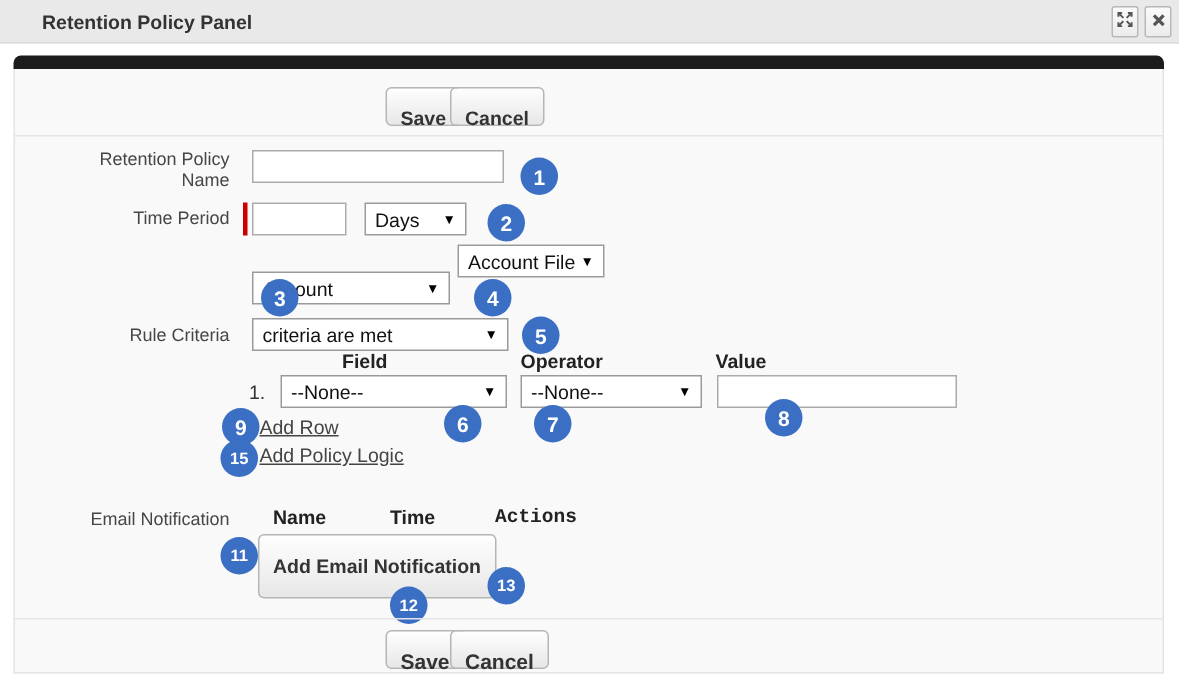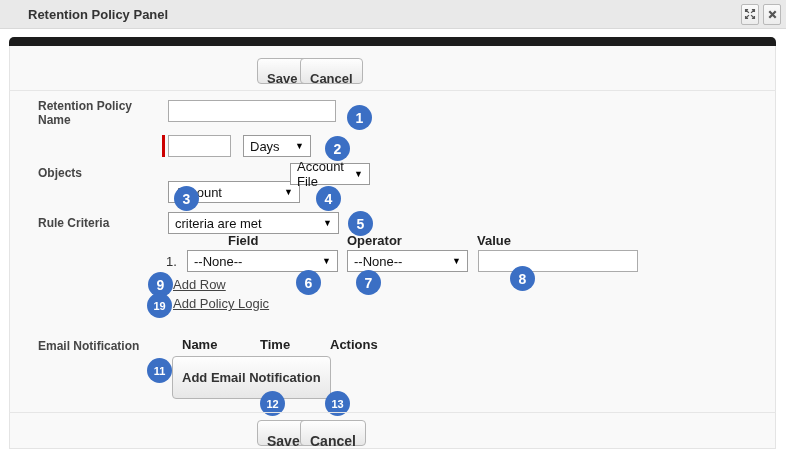--- a/index.html
+++ b/index.html
@@ -19,21 +19,21 @@
               border-radius:5px 5px 0 0; }
   .panel { left:9px; top:46px; width:767px; height:403px; background:#f9f9f9;
            border:1px solid #e4e4e4; border-top:none; }
   .sep { left:9px; width:767px; height:1px; background:#e6e6e6; }
 
   .btn { height:22px; padding:12px 9px; font-size:13px; font-weight:bold; color:#333;
          background:linear-gradient(#fefefe,#e7e7e7); border:1px solid #b5b5b5;
          border-radius:4px; cursor:pointer; font-family:inherit; }
   .btn.big { height:24px; font-size:14px; }
 
-  .flabel { font-size:12px; font-weight:bold; color:#464646; text-align:left;
+  .flabel { font-size:12px; font-weight:normal; color:#464646; text-align:right;
             width:115px; line-height:14px; }
   .input { border:1px solid #ababab; background:#fff; height:22px; font-size:13px;
            padding:0 4px; font-family:inherit; }
   .select { border:1px solid #9a9a9a; background:#fff; height:22px; display:flex;
             align-items:center; justify-content:space-between; padding:0 6px;
             font-size:13px; color:#111; cursor:pointer; }
   .select .arrow { font-size:9px; color:#000; line-height:1; }
   .colhead { font-size:13px; font-weight:bold; color:#222; }
   .rowidx { font-size:13px; color:#333; }
   .link { font-size:13px; color:#444; text-decoration:underline; cursor:pointer; }
@@ -73,34 +73,34 @@
   <div class="abs panel"></div>
 
   <button class="abs btn" style="left:257px; top:58px;">Save</button>
   <button class="abs btn" style="left:300px; top:58px;">Cancel</button>
   <div class="abs sep" style="top:90px;"></div>
 
   <div class="abs flabel" style="left:38px; top:99px;">Retention Policy Name</div>
   <input class="abs input" style="left: 168px; top: 100px; width: 168px;">
   <div class="abs badge" style="left:347px; top:105px;">1</div>
 
+  <div class="abs flabel" style="left:38px; top:138px;">Time Period</div>
   <div class="abs req" style="left:162px; top:135px;"></div>
   <input class="abs input" style="left: 168px; top: 135px; width: 63px;">
   <div class="abs select" style="left:243px; top:135px; width:68px;">
     <span>Days</span>
     <span class="arrow">▼</span>
   </div>
   <div class="abs badge" style="left:325px; top:136px;">2</div>
 
-  <div class="abs flabel" style="left:38px; top:166px;">Objects</div>
   <div class="abs select" style="left:168px; top:181px; width:132px;">
     <span>Account</span>
     <span class="arrow">▼</span>
   </div>
-  <div class="abs select" style="left:290px; top:163px; width:80px;">
+  <div class="abs select" style="left:305px; top:163px; width:98px;">
     <span>Account File</span>
     <span class="arrow">▼</span>
   </div>
   <div class="abs badge" style="left:174px; top:186px;">3</div>
   <div class="abs badge" style="left:316px; top:186px;">4</div>
 
   <div class="abs flabel" style="left:38px; top:216px;">Rule Criteria</div>
   <div class="abs select" style="left:168px; top:212px; width:171px;">
     <span>criteria are met</span>
     <span class="arrow">▼</span>
@@ -120,29 +120,29 @@
     <span>--None--</span>
     <span class="arrow">▼</span>
   </div>
   <input class="abs input" style="left: 478px; top: 250px; width: 160px;">
   <div class="abs badge" style="left:296px; top:270px;">6</div>
   <div class="abs badge" style="left:356px; top:270px;">7</div>
   <div class="abs badge" style="left:510px; top:266px;">8</div>
 
   <div class="abs badge" style="left:148px; top:272px;">9</div>
   <a class="abs link" style="left:173px; top:277px;">Add Row</a>
-  <div class="abs badge two" style="left:147px; top:293px;">19</div>
+  <div class="abs badge two" style="left:147px; top:293px;">15</div>
   <a class="abs link" style="left:173px; top:296px;">Add Policy Logic</a>
 
   <div class="abs flabel" style="left:38px; top:339px;">Email Notification</div>
   <div class="abs colhead" style="left:182px; top:337px;">Name</div>
   <div class="abs colhead" style="left:260px; top:337px;">Time</div>
-  <div class="abs colhead" style="left:330px; top:337px;">Actions</div>
+  <div class="abs colhead" style="left:330px; top:337px;font-family:Liberation Mono, monospace;">Actions</div>
   <div class="abs badge two" style="left:147px; top:358px;">11</div>
   <button class="abs btn" style="left:172px; top:356px; height:43px;">Add Email Notification</button>
 
   <div class="abs badge two" style="left:260px; top:391px;">12</div>
-  <div class="abs badge two" style="left:325px; top:391px;">13</div>
+  <div class="abs badge two" style="left:325px; top:378px;">13</div>
   <div class="abs sep" style="top:412px;"></div>
   <button class="abs btn big" style="left:257px; top:420px;">Save</button>
   <button class="abs btn big" style="left:300px; top:420px;">Cancel</button>
 
 </div>
 
 </body></html>

